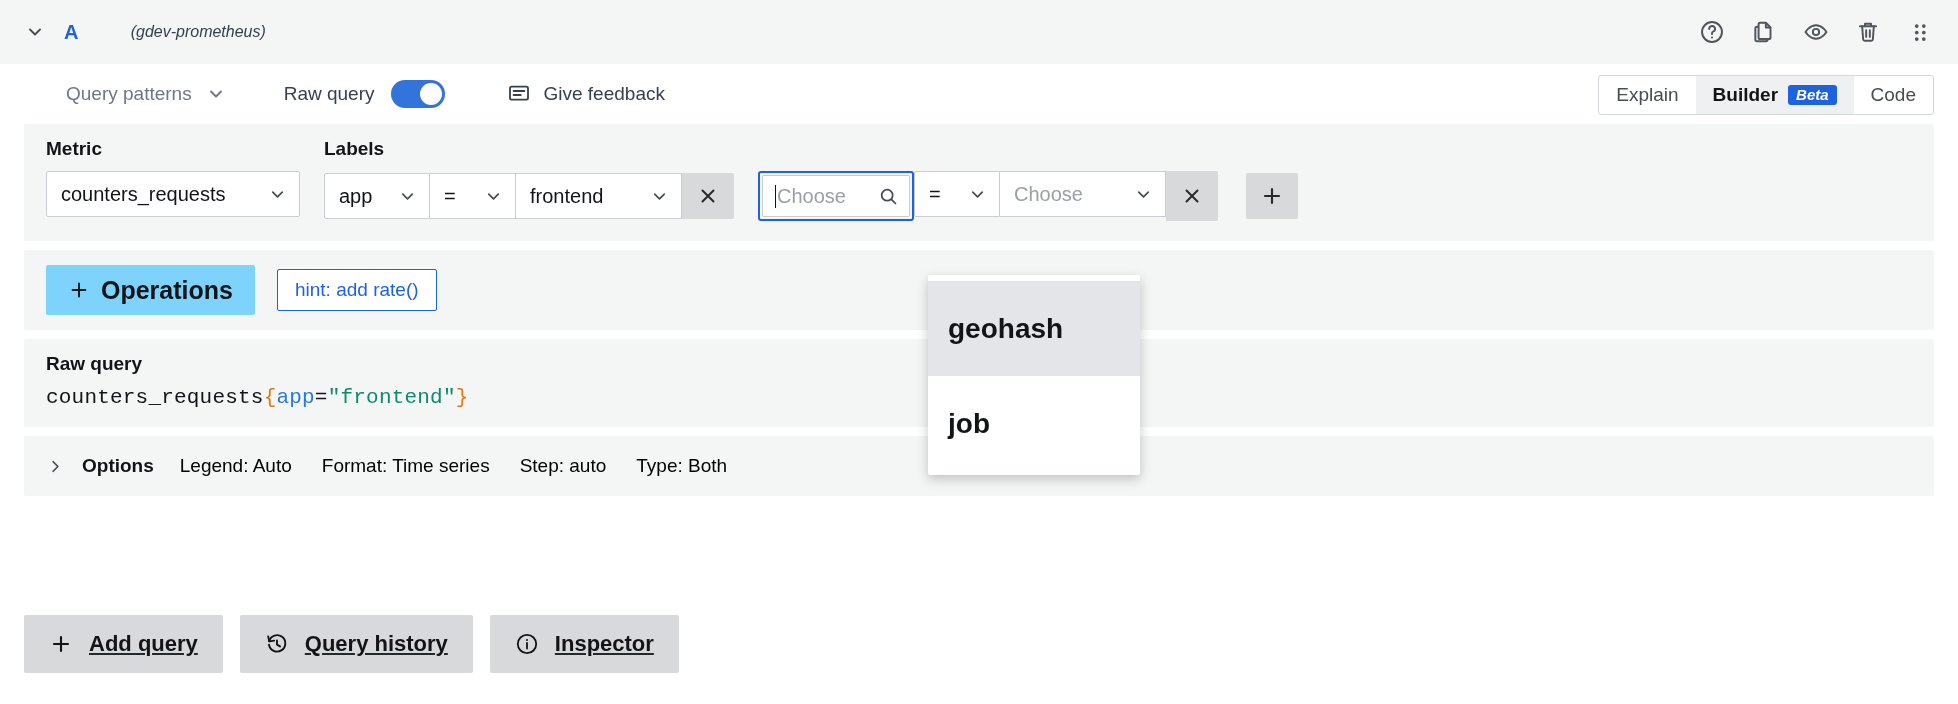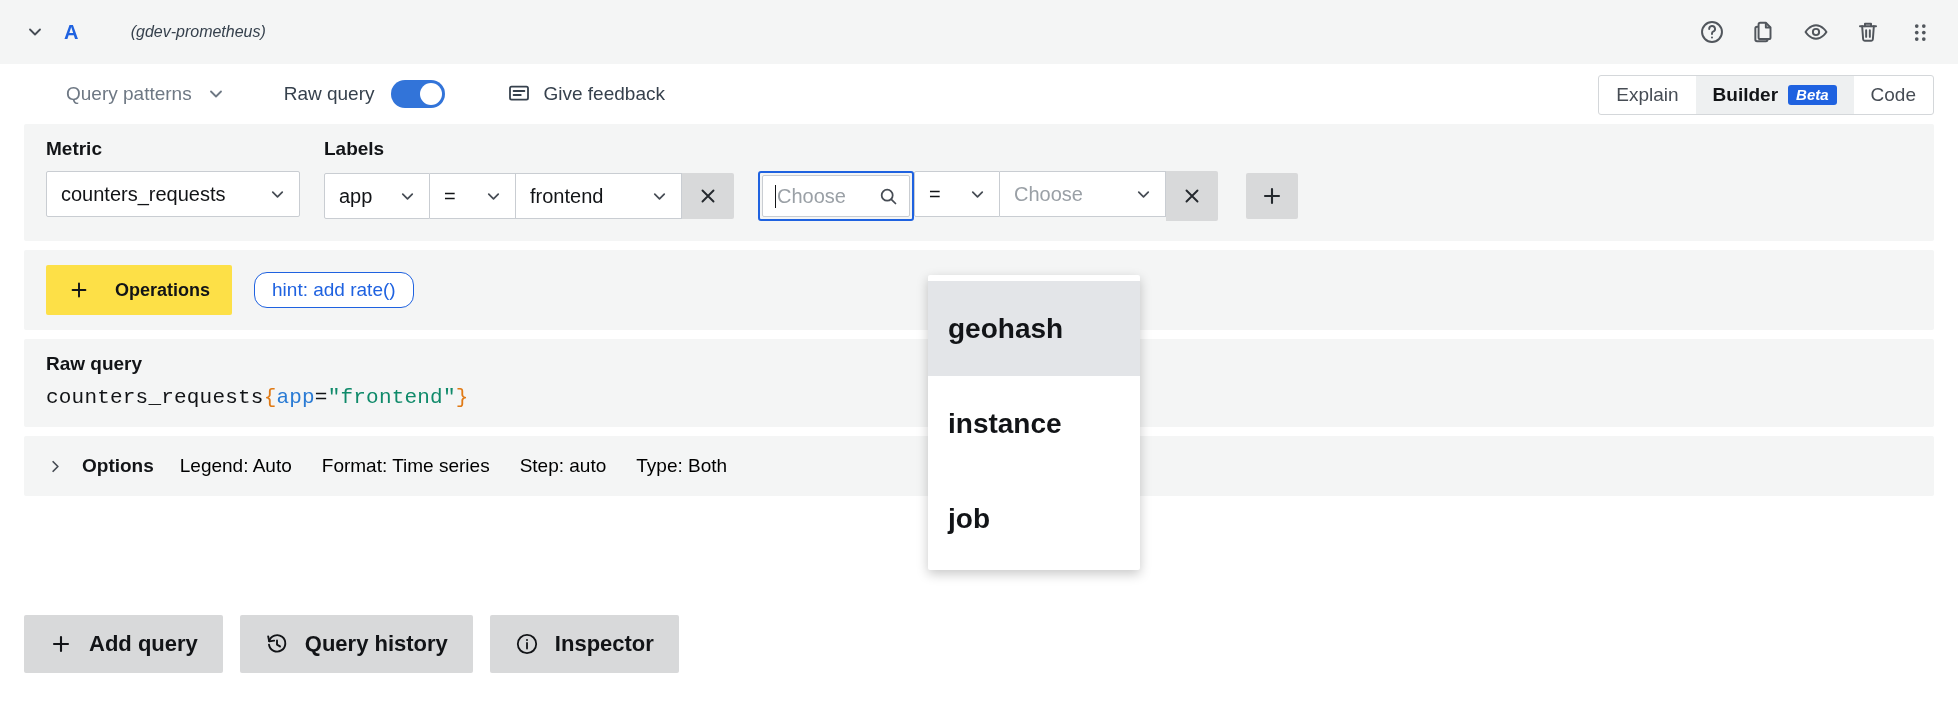--- a/index.html
+++ b/index.html
@@ -271,38 +271,38 @@
 
   
   .sec-ops {
     padding: 15px 22px;
     display: flex;
     align-items: center;
     gap: 22px;
   }
   .btn-secondary {
     height: 50px;
-    background: #fde047;
+    background: #7dd3fc;
     border: none;
     border-radius: 2px;
     display: inline-flex;
     align-items: center;
-    gap: 25px;
+    gap: 11px;
     padding: 0 22px;
-    font-size: 18px;
+    font-size: 25px;
     font-weight: 700;
     color: #121417;
     cursor: pointer;
     font-family: "Liberation Sans", sans-serif;
   }
   .btn-hint {
-    height: 36px;
+    height: 42px;
     background: #ffffff;
     border: 1px solid #1f62e0;
-    border-radius: 13px;
+    border-radius: 2px;
     color: #1f62e0;
     font-size: 19px;
     display: inline-flex;
     align-items: center;
     padding: 0 17px;
     cursor: pointer;
     font-family: "Liberation Sans", sans-serif;
   }
 
   
@@ -359,20 +359,21 @@
   .bottom-bar {
     position: absolute;
     left: 0;
     top: 615px;
     width: 1958px;
     padding: 0 24px;
     box-sizing: border-box;
     display: flex;
     align-items: center;
     gap: 17px;
+    text-decoration: underline;
   }
   .btn-bottom {
     height: 58px;
     background: #d8d9da;
     border: none;
     border-radius: 2px;
     display: inline-flex;
     align-items: center;
     gap: 16px;
     padding: 0 25px;
@@ -659,15 +660,14 @@
           <path d="M12 11v5.6" stroke-linecap="round"></path>
           <circle cx="12" cy="7.9" r="1" fill="currentColor" stroke="none"></circle>
         </svg>
     </span>
     <span>Inspector</span>
   </button>
 </div>
 
 <div class="dropdown">
   <div class="dd-item hover">geohash</div>
-  <div class="dd-item">instance</div>
   <div class="dd-item">job</div>
 </div>
 
 </body></html>

